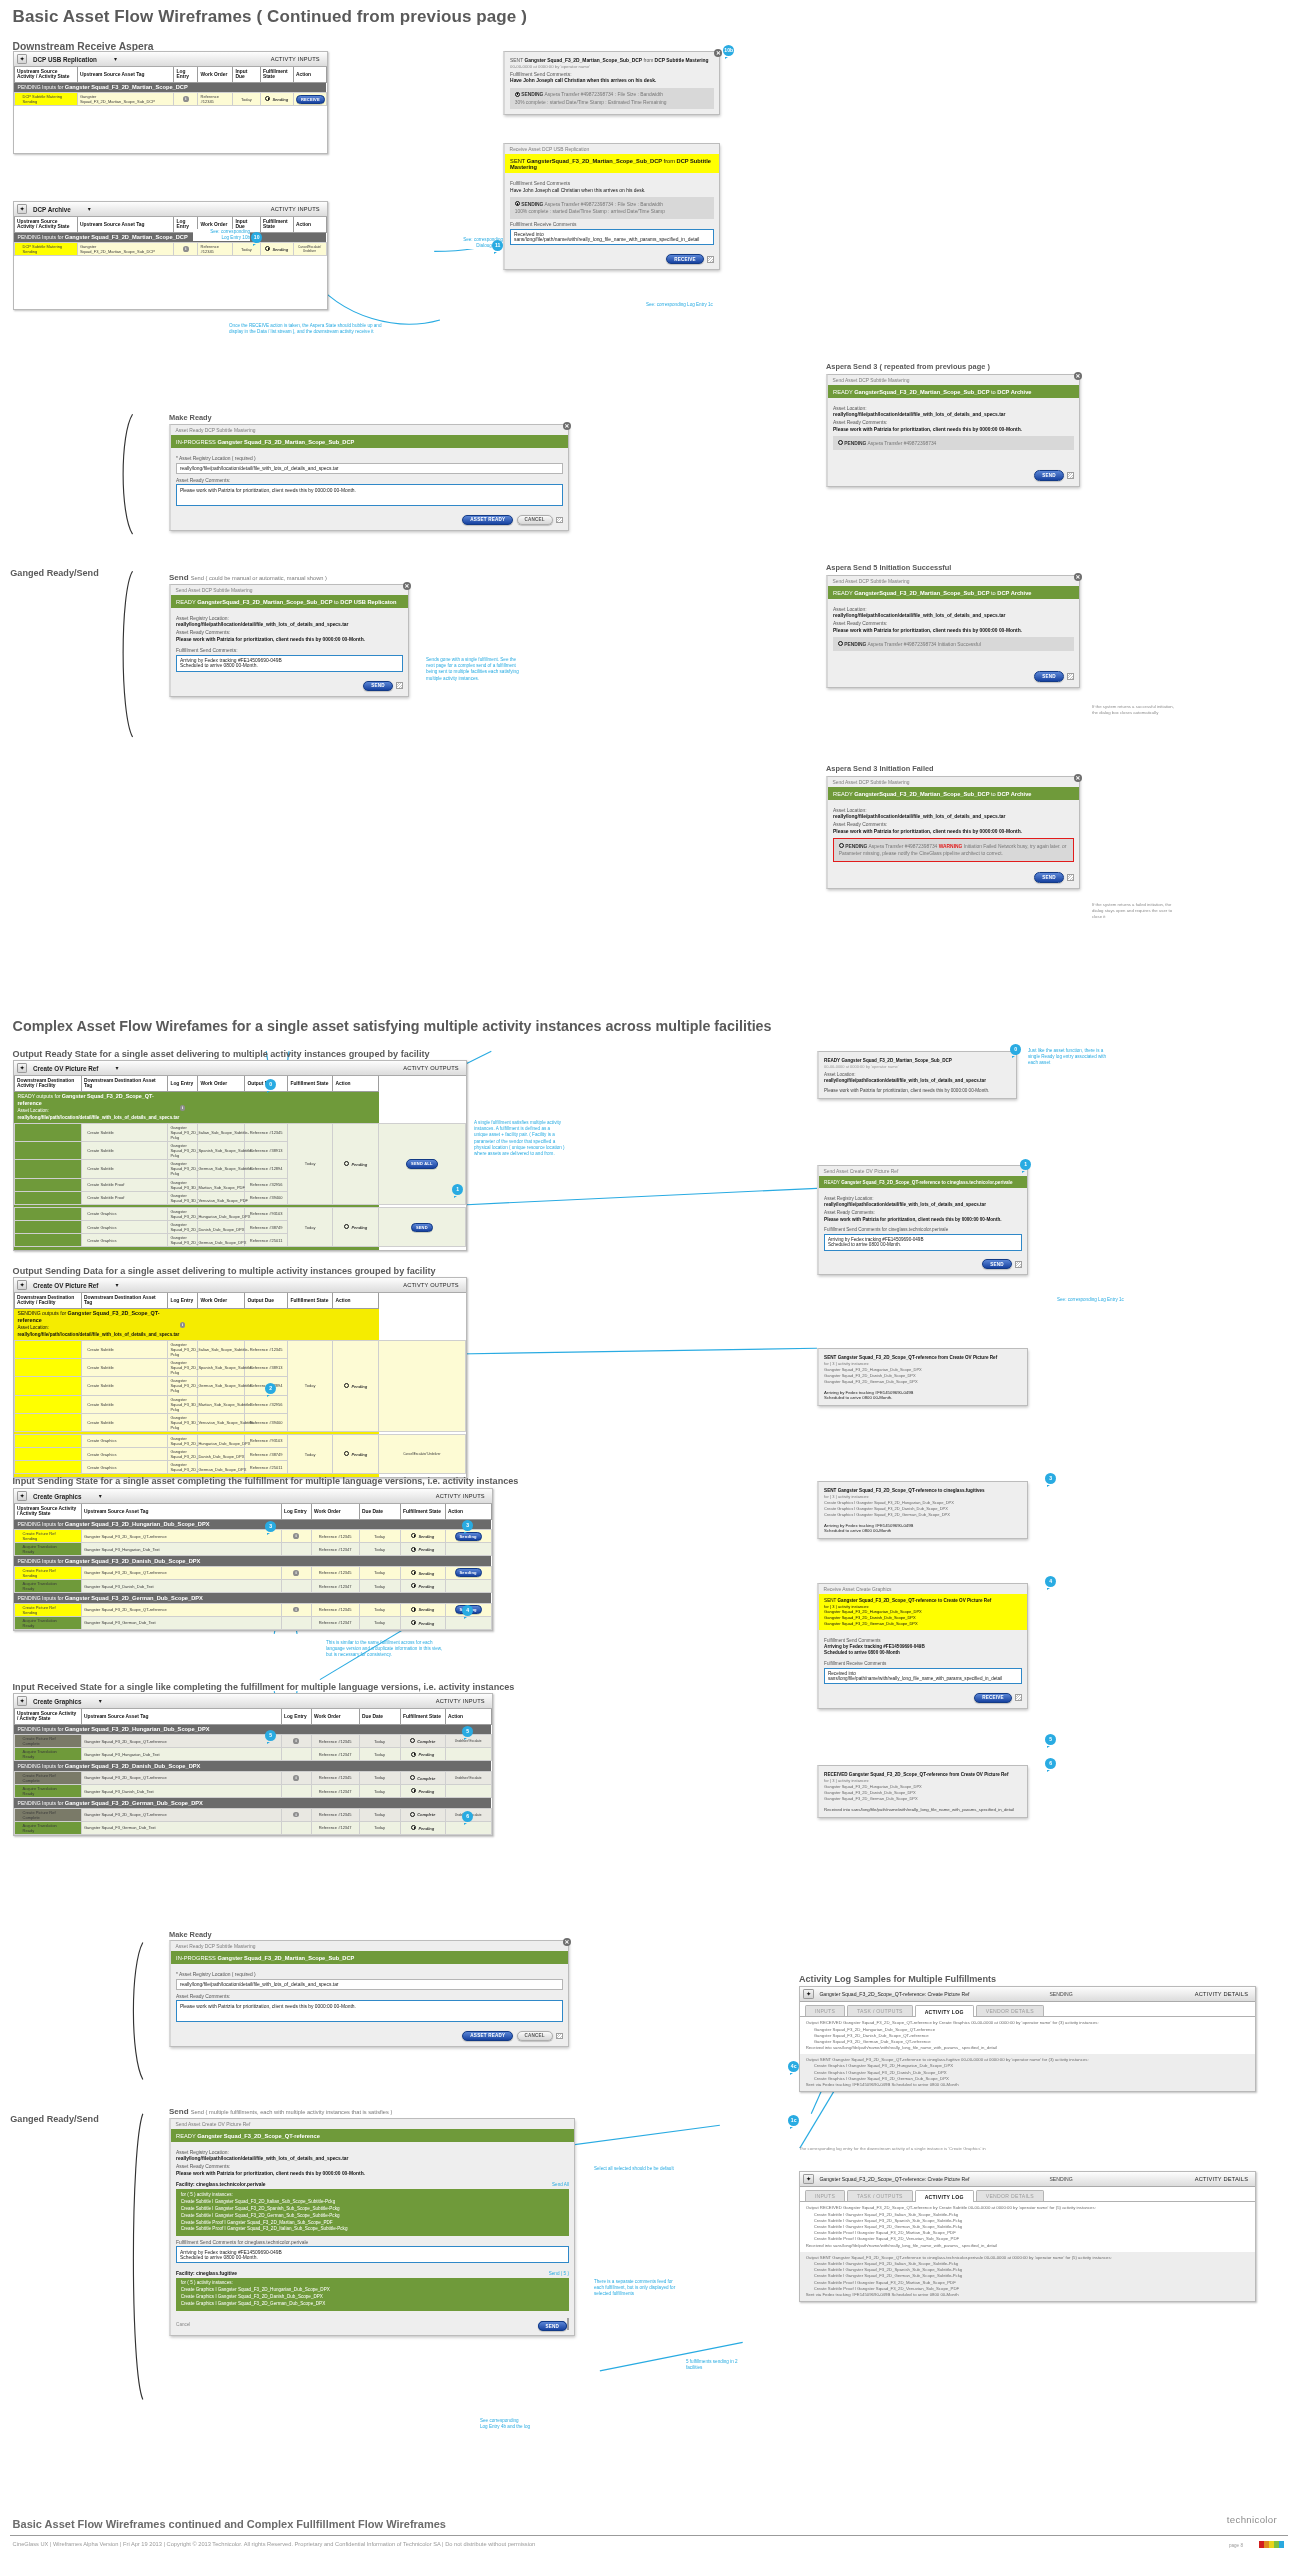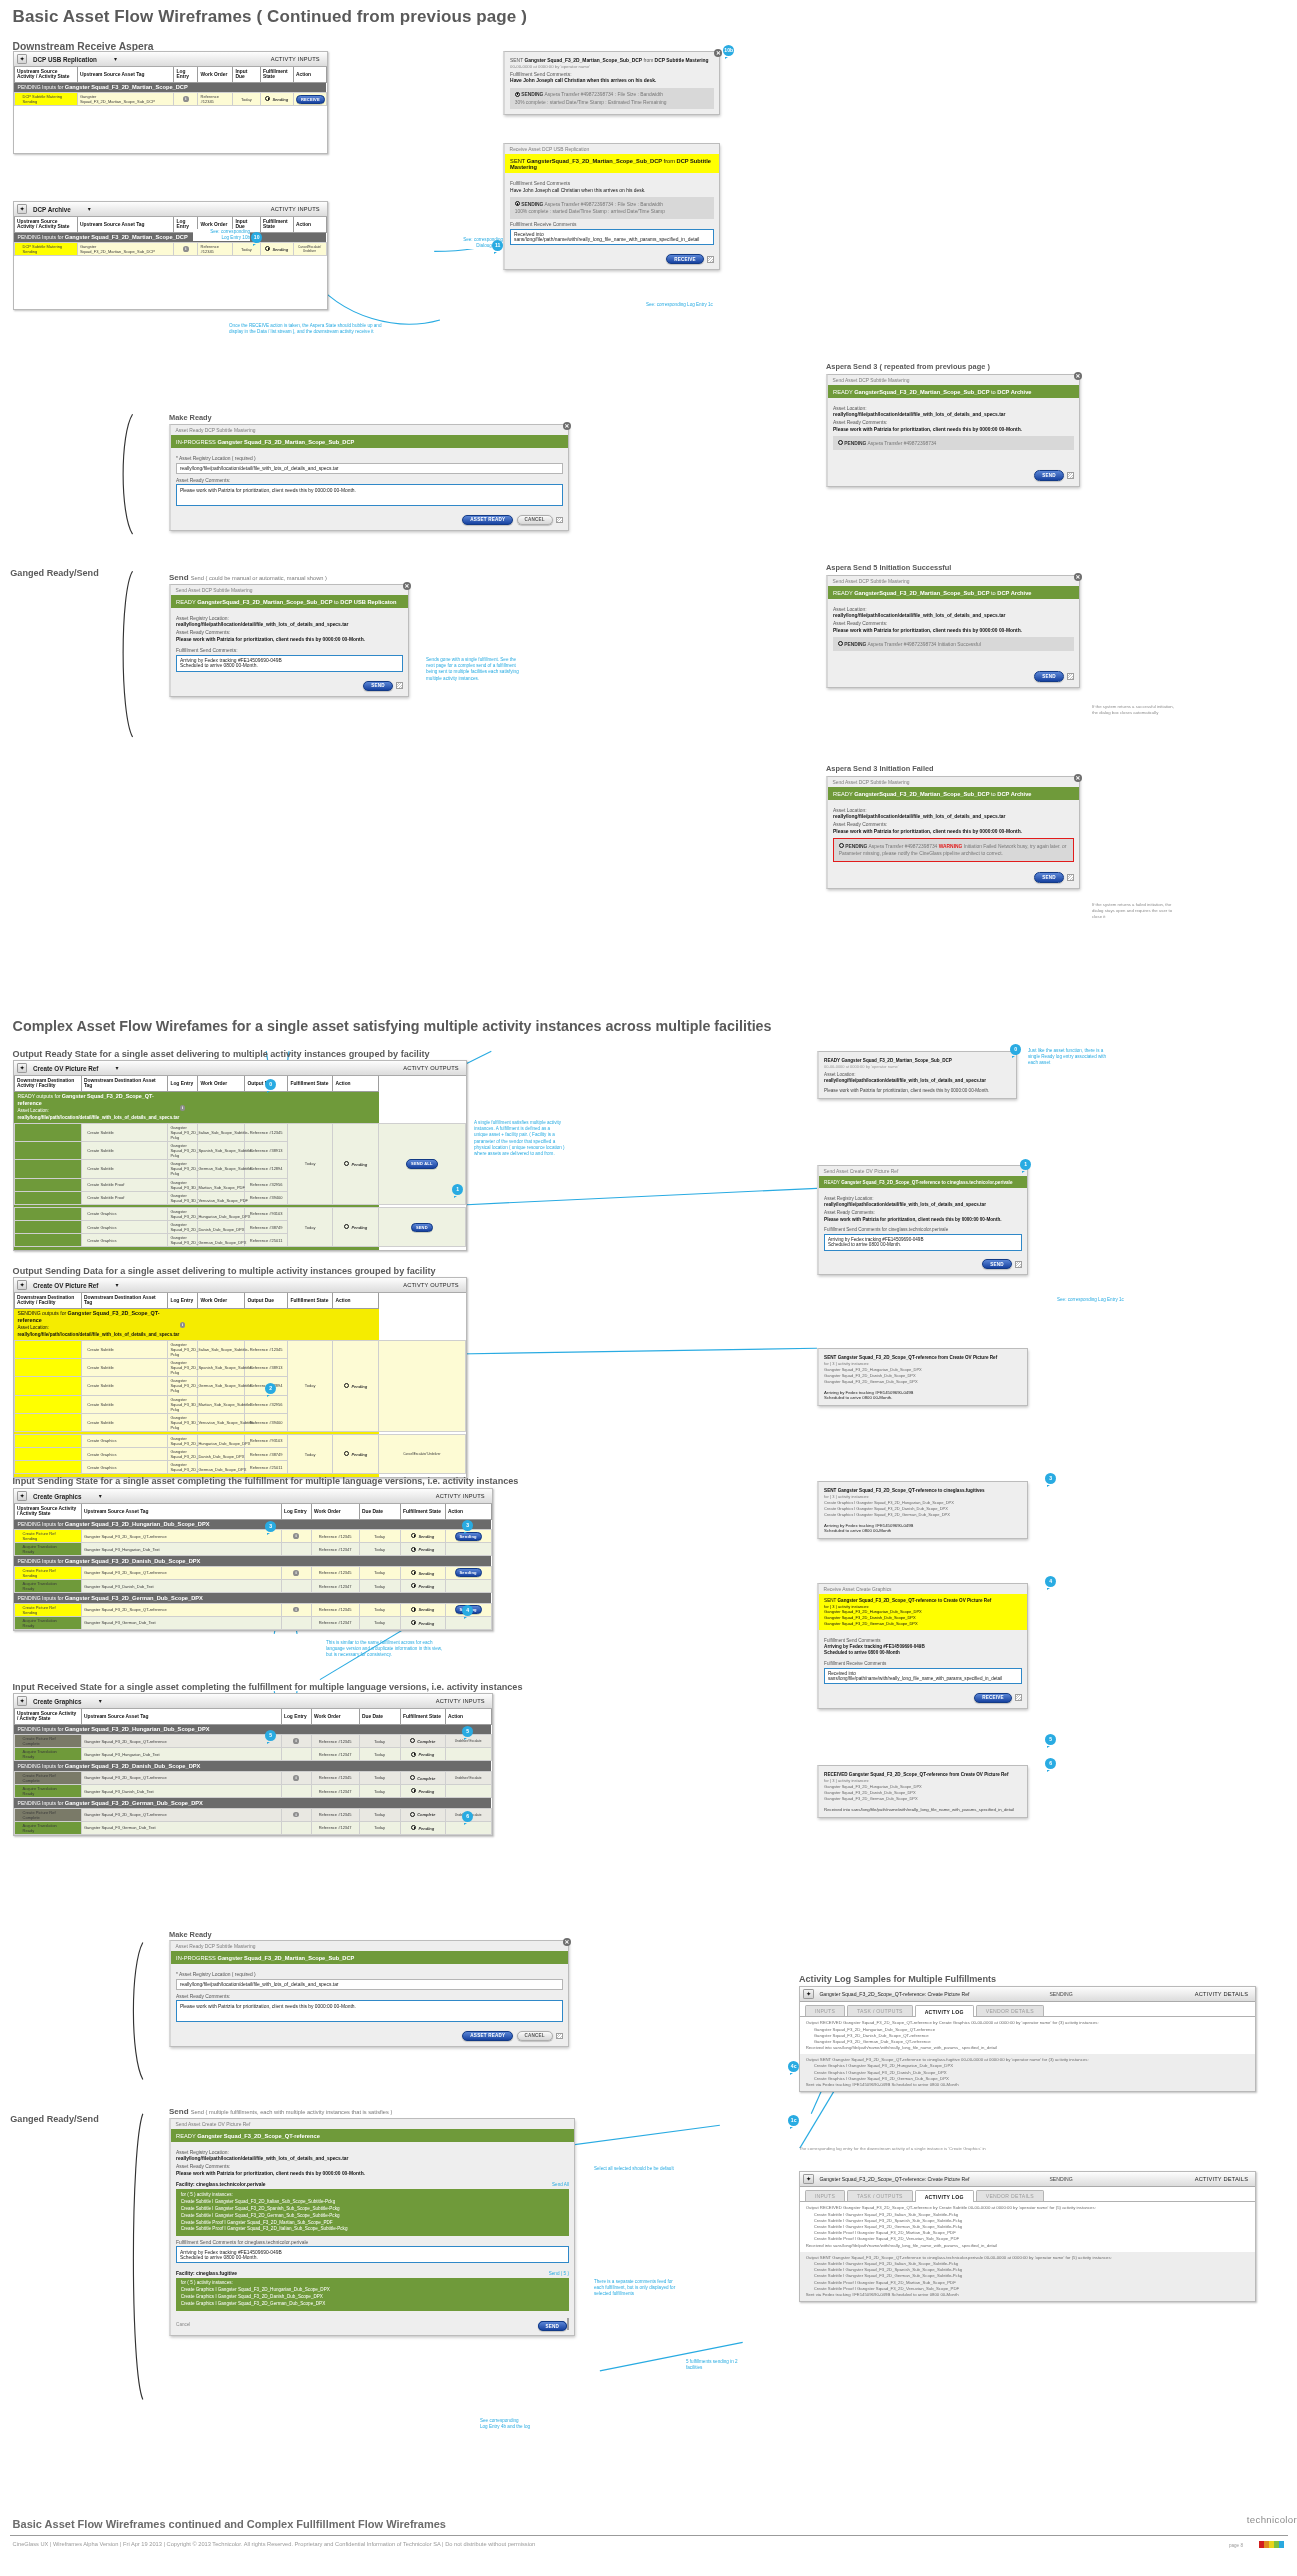--- a/index.html
+++ b/index.html
@@ -713,21 +713,21 @@
             <td class="row-green c"><span class="state-ic clock"></span><span class="state-txt">Pending</span></td>
             <td class="row-green c" style="font-size:3.1px"></td>
           </tr>
         </tbody>
     </table>
   </div>
   <div class="marker" style="left:265px; top:1521px;">3</div>
   <div class="marker" style="left:462px; top:1520px;">3</div>
   <div class="marker" style="left:462px; top:1605px;">4</div>
 
-  <div class="small-label" style="left:12.6px; top:1682px;">Input Received State for a single asset completing the fulfillment for multiple language versions, i.e. activity instances</div>
+  <div class="small-label" style="left:12.6px; top:1682px;">Input Received State for a single like completing the fulfillment for multiple language versions, i.e. activity instances</div>
   <div class="panel" style="left:12.6px; top:1693px; width:480px;">
     <div class="panel-bar">
       <div class="pin">✦</div>
       <div class="panel-title">Create Graphics</div>
       <div class="caret">▼</div>
       <div class="panel-right">ACTIVTY INPUTS</div>
     </div>
     <table class="grid">
       <colgroup>
           <col style="width:67px">
@@ -1060,21 +1060,21 @@
           <div style="padding-left:8px">Create Subtitle Proof l Gangster Squad_F3_2D_Venuvian_Sub_Scope_PDF</div>
           <div>Sent via Fedex tracking #FE14509690-049B Scheduled to arrive 0800 00-Month</div>
         </div>
       </div>
   </div>
   <div class="note-grey" style="left:799px; top:2146px; width:206px">The corresponding log entry for the downstream activity of a single instance is 'Create Graphics' in</div>
 
   <div class="footer-rule" style="top:2535px;"></div>
   <div class="footer-title" style="left:12.6px; top:2518px;">Basic Asset Flow Wireframes continued  and Complex Fullfillment Flow Wireframes</div>
   <div class="footer-sub" style="left:12.6px; top:2541px;">CineGlass UX | Wireframes Alpha Version | Fri Apr  19 2013 | Copyright © 2013 Technicolor. All rights Reserved. Proprietary and Confidential Information of Technicolor SA | Do not distribute without permission</div>
-  <div class="brand" style="right:1px; top:2514px;">technicolor</div>
+  <div class="brand" style="right:21px; top:2514px;">technicolor</div>
   <div class="pagenum" style="right:55px; top:2543px;">page   8</div>
   <div class="swatches" style="right:13.7px; top:2541px;" id="swatches">
       <i style="background: rgb(210, 31, 31);"></i>
       <i style="background: rgb(224, 138, 30);"></i>
       <i style="background: rgb(232, 212, 28);"></i>
       <i style="background: rgb(127, 191, 63);"></i>
       <i style="background: rgb(42, 169, 223);"></i>
     </div>
 
 </div>

